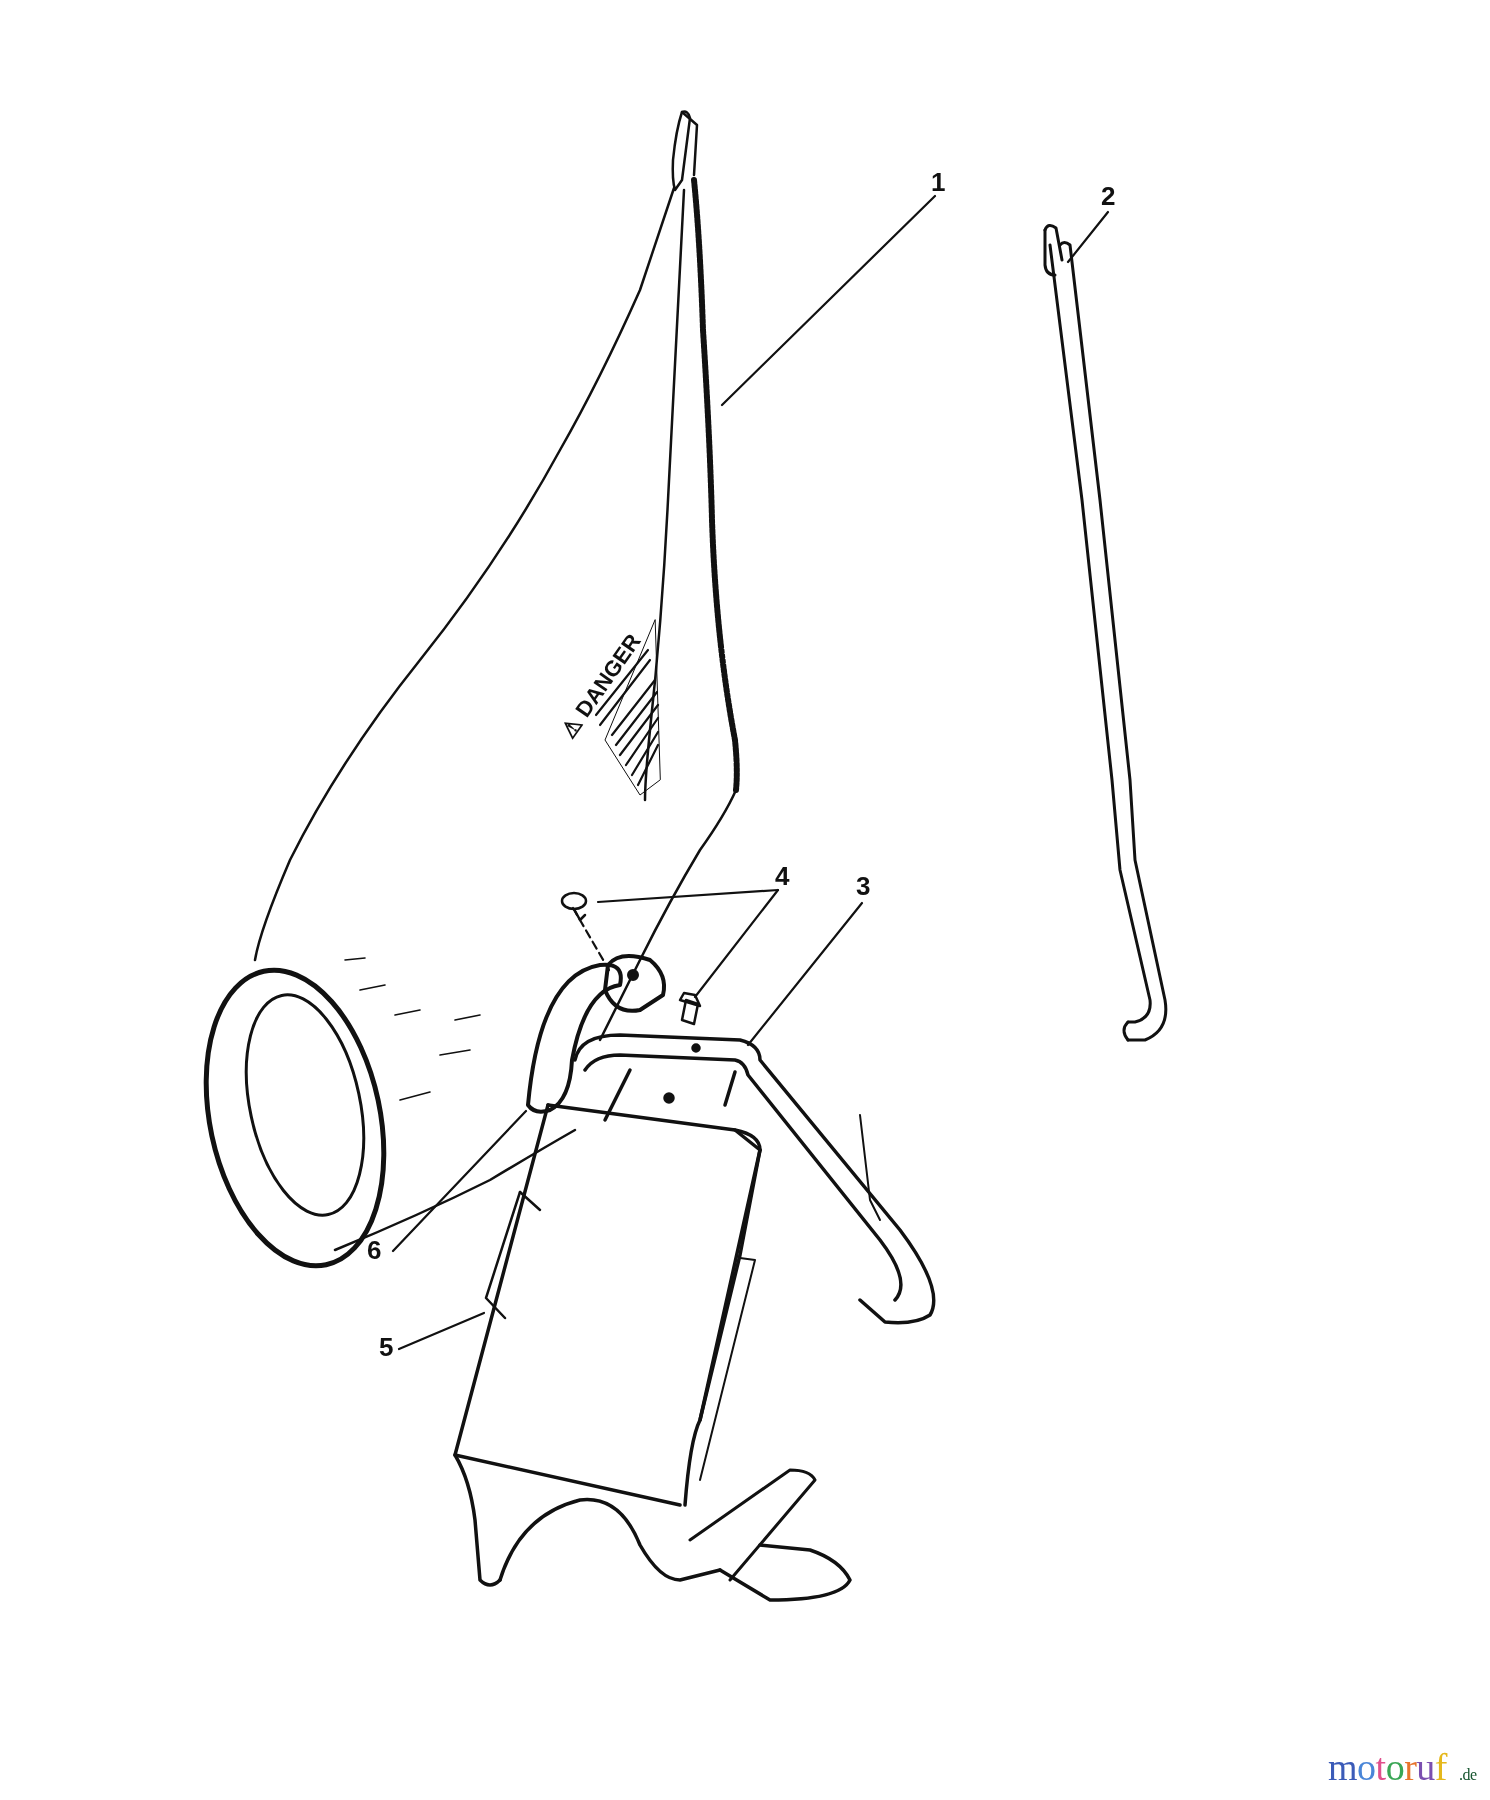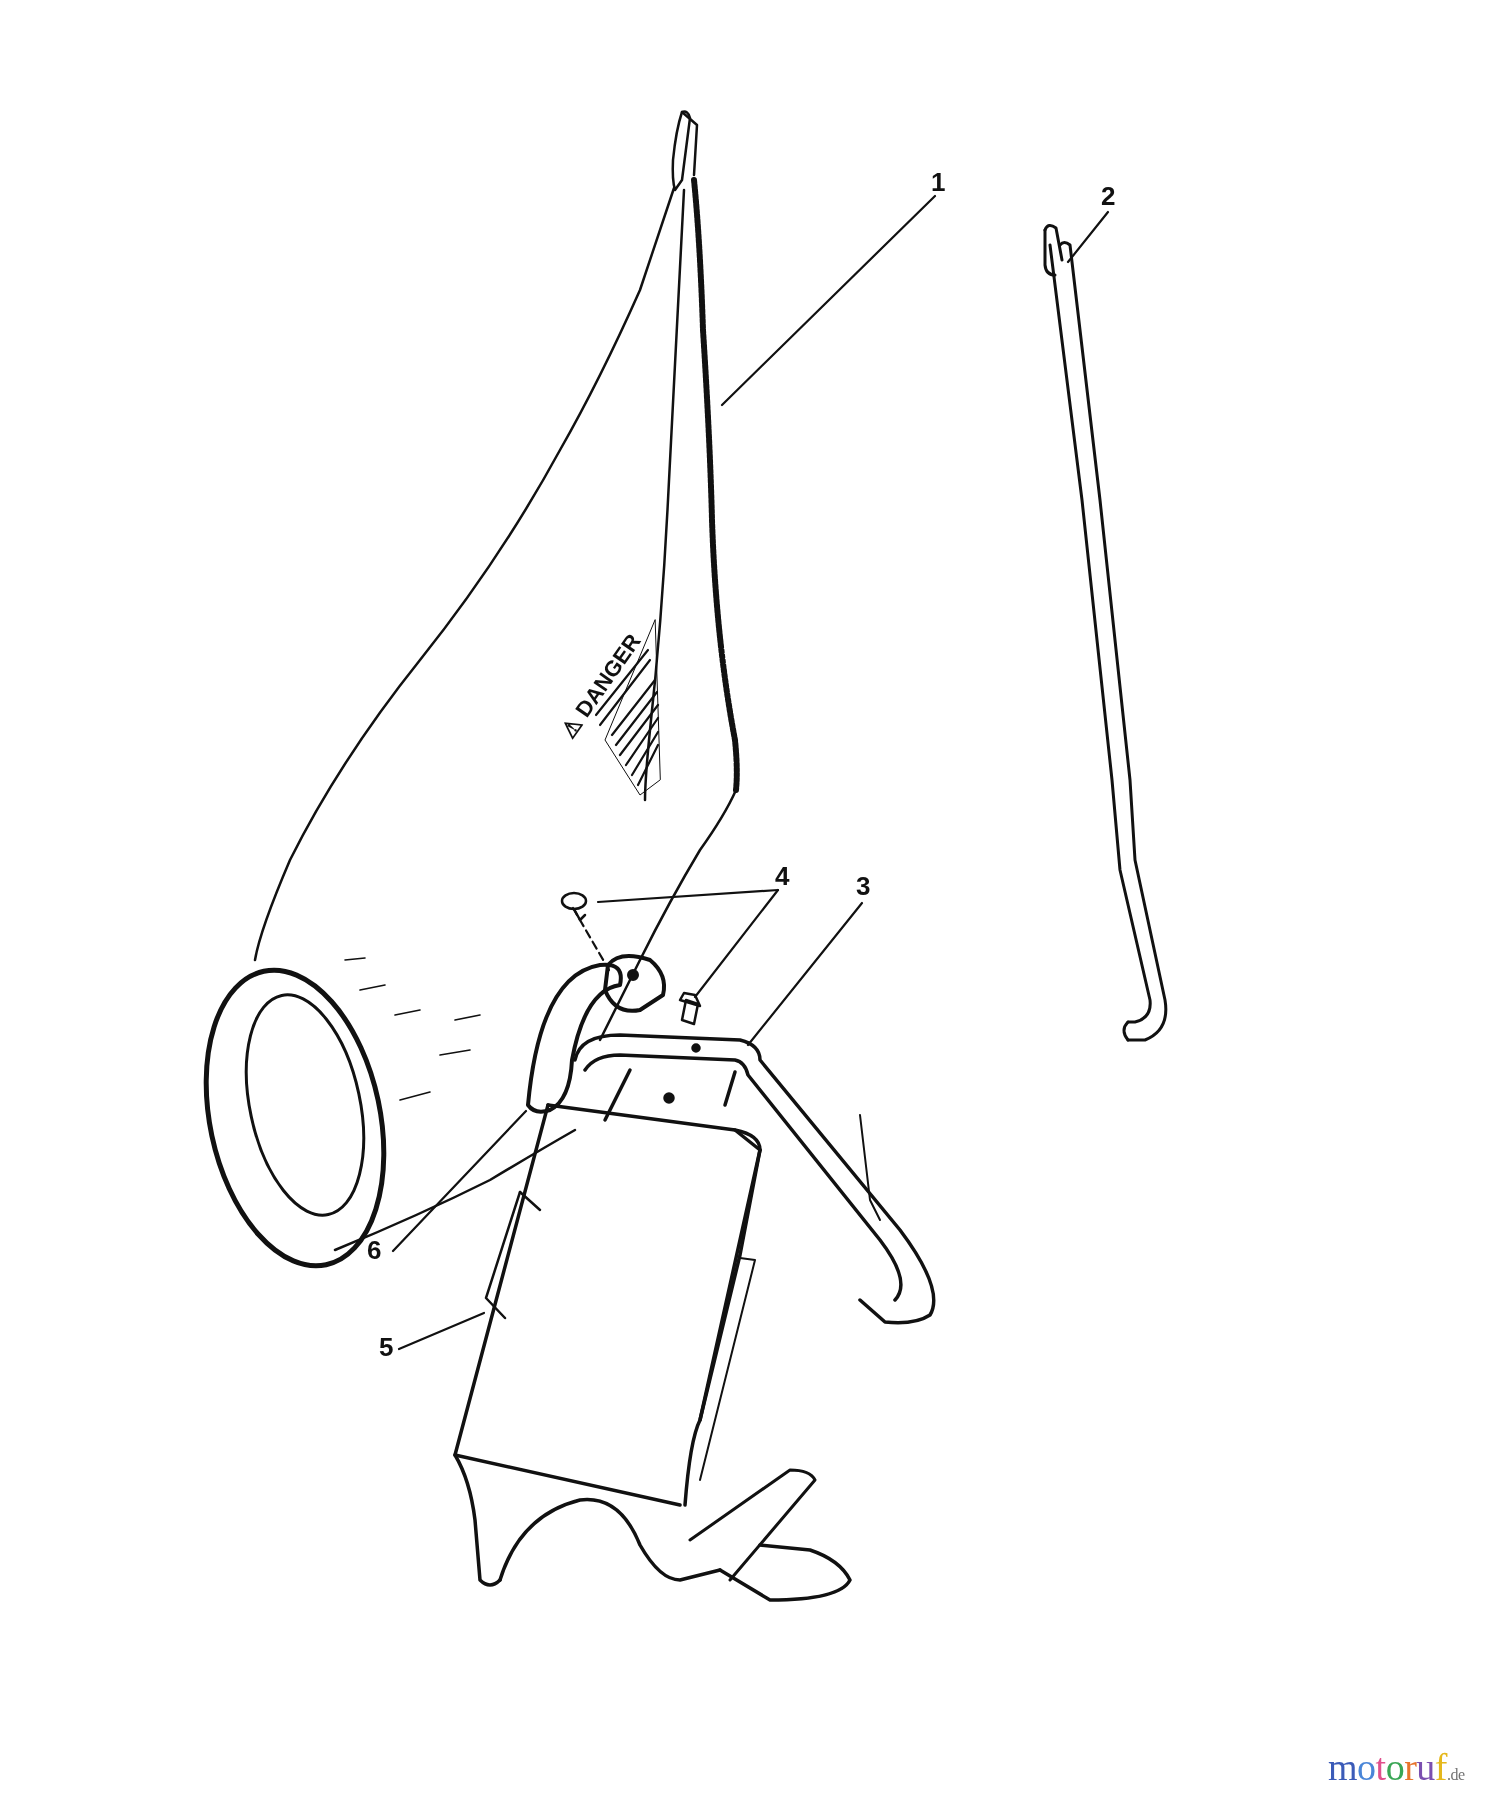--- a/index.html
+++ b/index.html
@@ -1,21 +1,21 @@
 <!DOCTYPE html>
 <html><head>
 <meta charset="utf-8">
 <style>
   html, body { margin: 0; padding: 0; background: #ffffff; }
   body { width: 1490px; height: 1800px; position: relative; overflow: hidden; font-family: "Liberation Sans", sans-serif; }
   #diagram { position: absolute; left: 0; top: 0; width: 1490px; height: 1800px; }
   .callout { position: absolute; font-family: "Liberation Sans", sans-serif; font-weight: bold; font-size: 26px; color: #111; line-height: 1; }
   .watermark { position: absolute; left: 1328px; top: 1748px; font-family: "Liberation Serif", serif; font-size: 38px; letter-spacing: -0.5px; line-height: 1; }
   .watermark span { display: inline-block; }
-  .watermark .tld { font-size: 16px; color: #737373; margin-left: 0; }
+  .watermark .tld { font-size: 16px; color: #14532d; margin-left: 12px; }
 </style>
 </head>
 <body>
 
 <svg id="diagram" viewBox="0 0 1490 1800" xmlns="http://www.w3.org/2000/svg" fill="none" stroke="#111" stroke-linecap="round" stroke-linejoin="round">
 
   <g stroke-width="2.5">
 
     <path d="M682 112 Q676 130 673 160 Q672 180 675 190 L682 180 L690 118 Q688 110 682 112 Z"></path>
     <path d="M682 112 L697 125 L694 175"></path>

